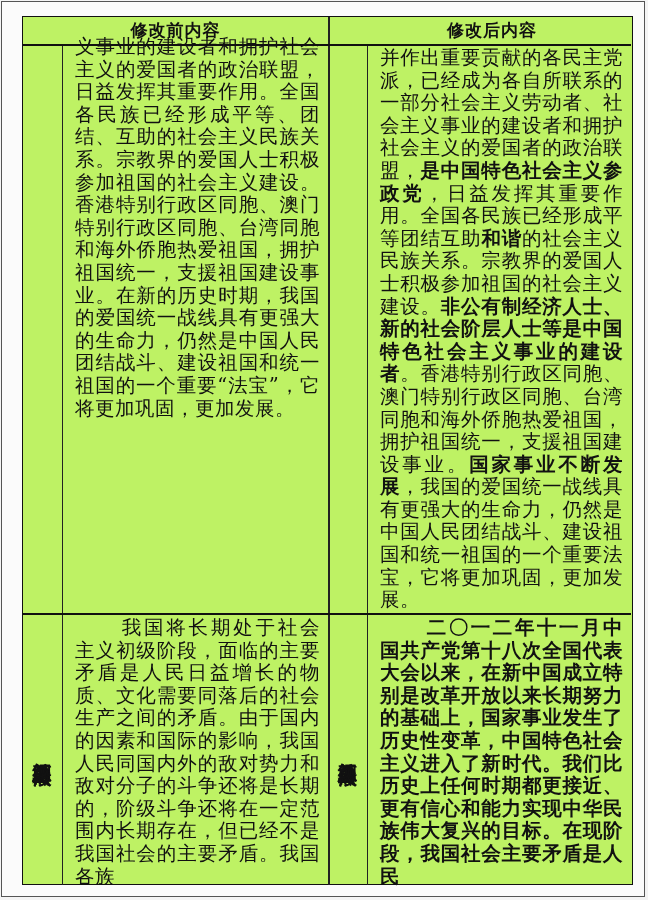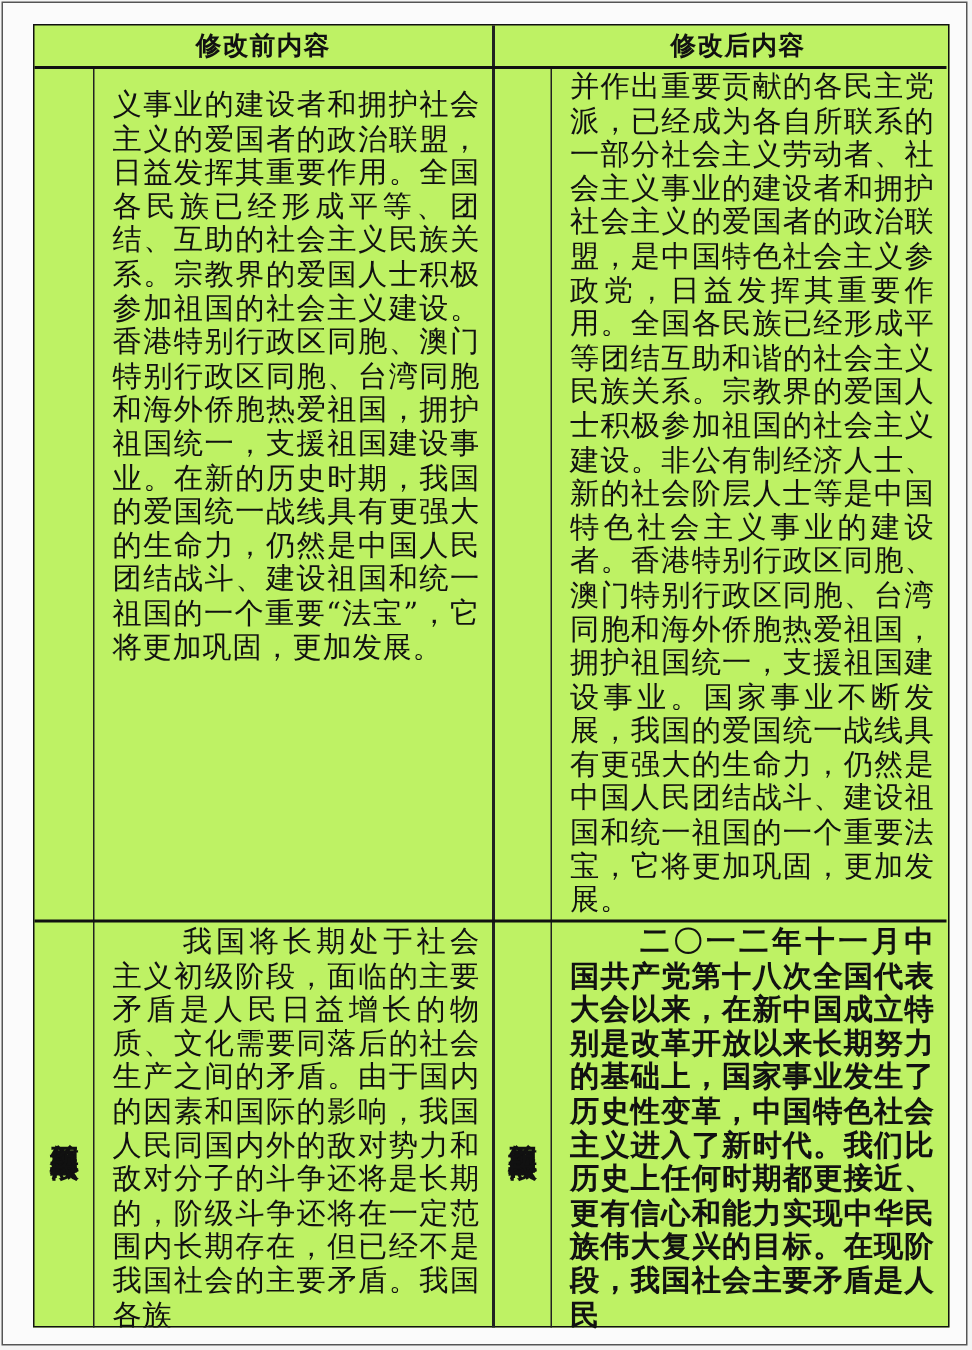--- a/index.html
+++ b/index.html
@@ -34,21 +34,21 @@
     writing-mode: vertical-rl; text-orientation: upright;
     font-family: "DejaVu Sans", "Liberation Sans", sans-serif;
     font-weight: bold; font-size: 19px; letter-spacing: 1px; line-height: 1;
   }
   .body-text {
     font-size: 19.5px; line-height: 22.6px; letter-spacing: 0.5px;
     text-align: justify; text-justify: inter-character;
     padding: 2px 8px 0 12px;
     word-break: break-all;
   }
-  .body-text .b { font-weight: normal; font-family: "DejaVu Sans", "Liberation Sans", sans-serif; }
+  .body-text .b { font-weight: bold; font-family: "DejaVu Sans", "Liberation Sans", sans-serif; }
   .indent { text-indent: 2.4em; }
   .bold-all { font-weight: bold; font-family: "DejaVu Sans", "Liberation Sans", sans-serif; }
 </style>
 </head>
 <body>
 
 <div class="page-frame"></div>
 
 <div class="tbl">
 
@@ -58,21 +58,21 @@
 
   <div class="hline" style="left:0; top:27px; width:608px;"></div>
   <div class="hline" style="left:0; top:596px; width:608px;"></div>
 
   <div class="cell hdr" style="left:0; top:0; width:305px; height:27px;">修改前内容</div>
   <div class="cell hdr" style="left:306px; top:0; width:302px; height:27px;margin-left:12px;">修改后内容</div>
 
   <div class="cell label" style="left:0; top:28px; width:39px; height:568px;">
     <span class="label-text"></span>
   </div>
-  <div class="cell body-text" style="left:40px; top:40px; width:265px; height:512px;">
+  <div class="cell body-text" style="left:40px; top:17px; width:265px; height:512px;">
     <span>义事业的建设者和拥护社会主义的爱国者的政治联盟，日益发挥其重要作用。全国各民族已经形成平等、团结、互助的社会主义民族关系。宗教界的爱国人士积极参加祖国的社会主义建设。香港特别行政区同胞、澳门特别行政区同胞、台湾同胞和海外侨胞热爱祖国，拥护祖国统一，支援祖国建设事业。在新的历史时期，我国的爱国统一战线具有更强大的生命力，仍然是中国人民团结战斗、建设祖国和统一祖国的一个重要“法宝”，它将更加巩固，更加发展。</span>
   </div>
   <div class="cell label" style="left:306px; top:28px; width:38px; height:568px;">
     <span class="label-text"></span>
   </div>
   <div class="cell body-text" style="left:345px; top:28px; width:263px; height:568px;"><span>并作出重要贡献的各民主党派，已经成为各自所联系的一部分社会主义劳动者、社会主义事业的建设者和拥护社会主义的爱国者的政治联盟，</span><span class="b">是中国特色社会主义参政党</span><span>，日益发挥其重要作用。全国各民族已经形成平等团结互助</span><span class="b">和谐</span><span>的社会主义民族关系。宗教界的爱国人士积极参加祖国的社会主义建设。</span><span class="b">非公有制经济人士、新的社会阶层人士等是中国特色社会主义事业的建设者</span><span>。香港特别行政区同胞、澳门特别行政区同胞、台湾同胞和海外侨胞热爱祖国，拥护祖国统一，支援祖国建设事业。</span><span class="b">国家事业不断发展</span><span>，我国的爱国统一战线具有更强大的生命力，仍然是中国人民团结战斗、建设祖国和统一祖国的一个重要法宝，它将更加巩固，更加发展。</span></div>
 
   <div class="cell label" style="left:0; top:598px; width:39px; height:270px;">
     <span class="label-text">总纲第五自然段</span>
   </div>

